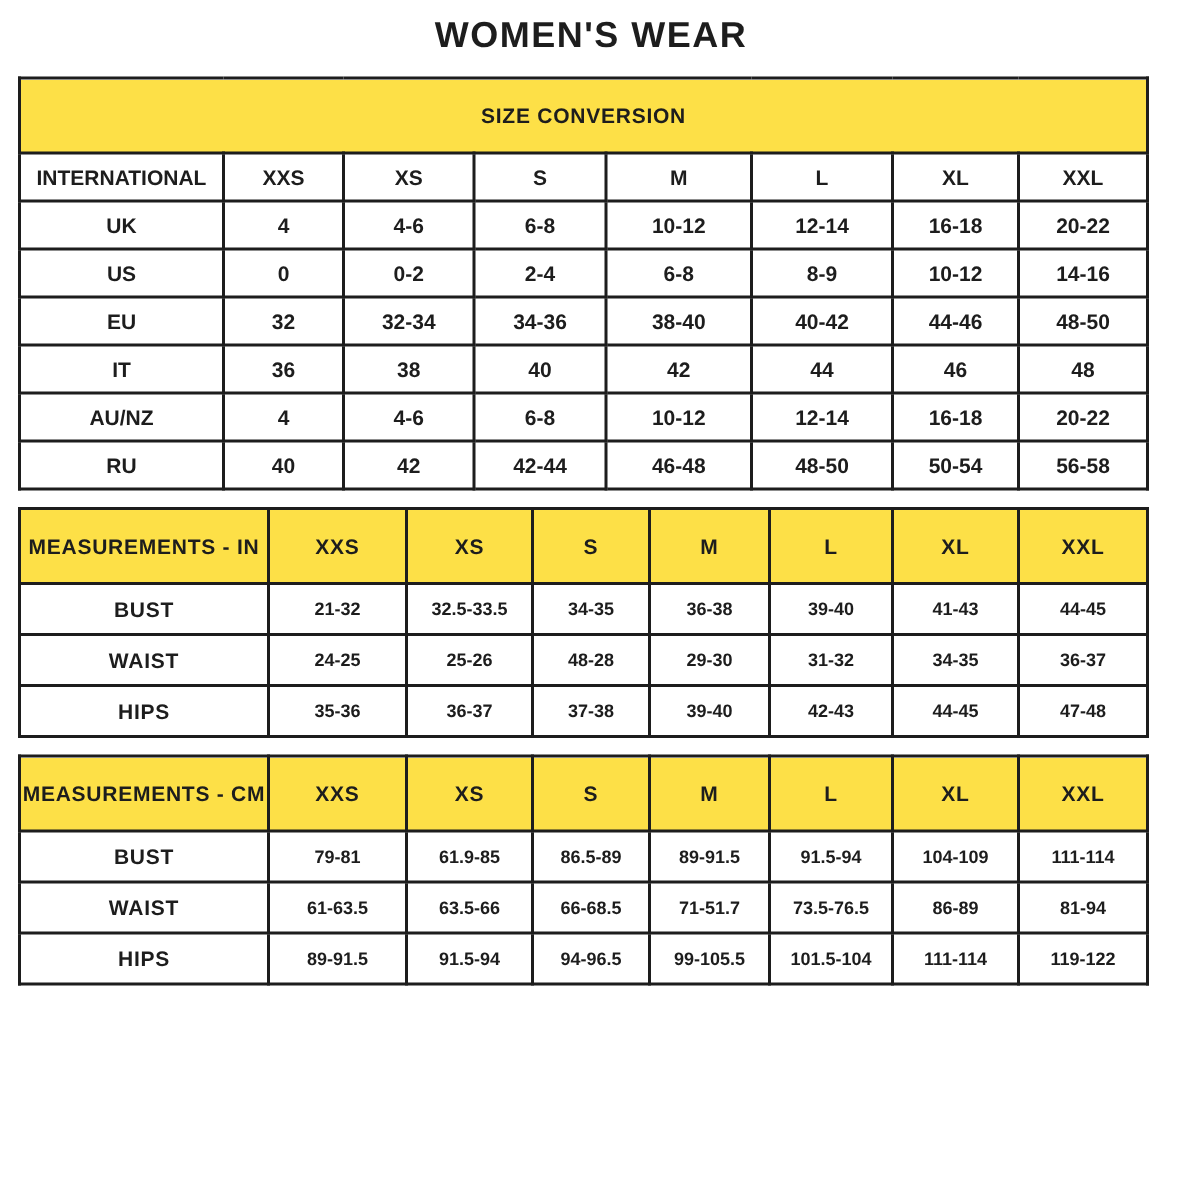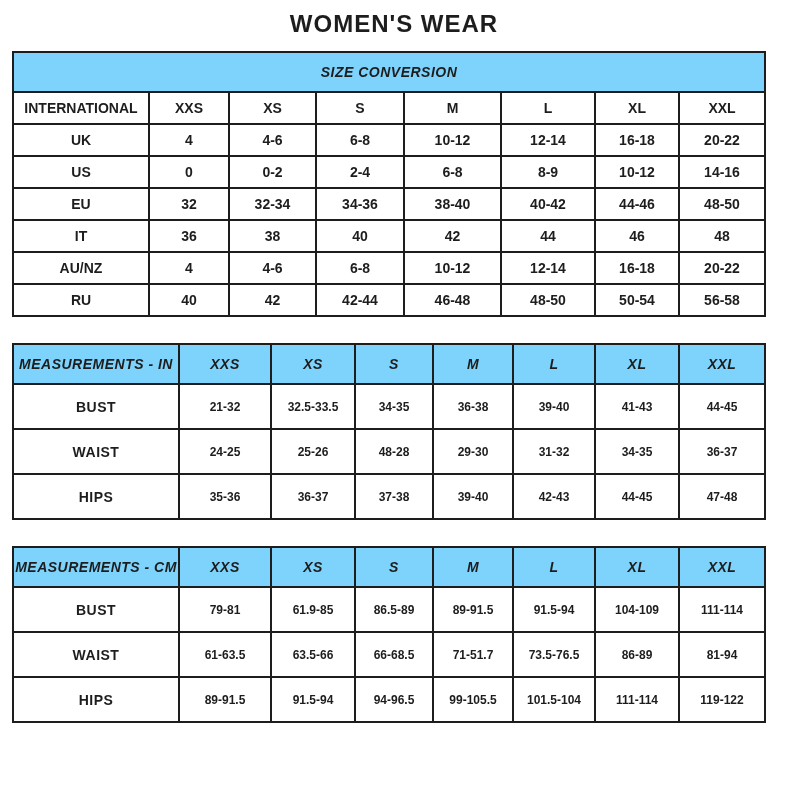--- a/index.html
+++ b/index.html
@@ -30,33 +30,32 @@
     text-align: center;
     vertical-align: middle;
     padding: 0;
     font-weight: 700;
     overflow: hidden;
     white-space: nowrap;
   }
 
   
   tr.ghdr td {
-    background: #7dd3fc;
+    background: #fde047;
     letter-spacing: 0.5px;
     font-size: 14px;
-    height: 40px;
-    font-style: italic;
+    height: 50px;
   }
 
   
   .t1 tr.data td { height: 32px; font-size: 14px; }
 
   
-  .tm { margin-top: 26px; }
-  .tm tr.data td { height: 45px; font-size: 12px; }
+  .tm { margin-top: 11px; }
+  .tm tr.data td { height: 34px; font-size: 12px; }
   .tm tr.data td.lbl { font-size: 14px; letter-spacing: 0.5px; }
 </style>
 </head>
 <body>
 
 <div class="page">
 
   <div class="title">WOMEN'S WEAR</div>
 
   <table class="t1">

